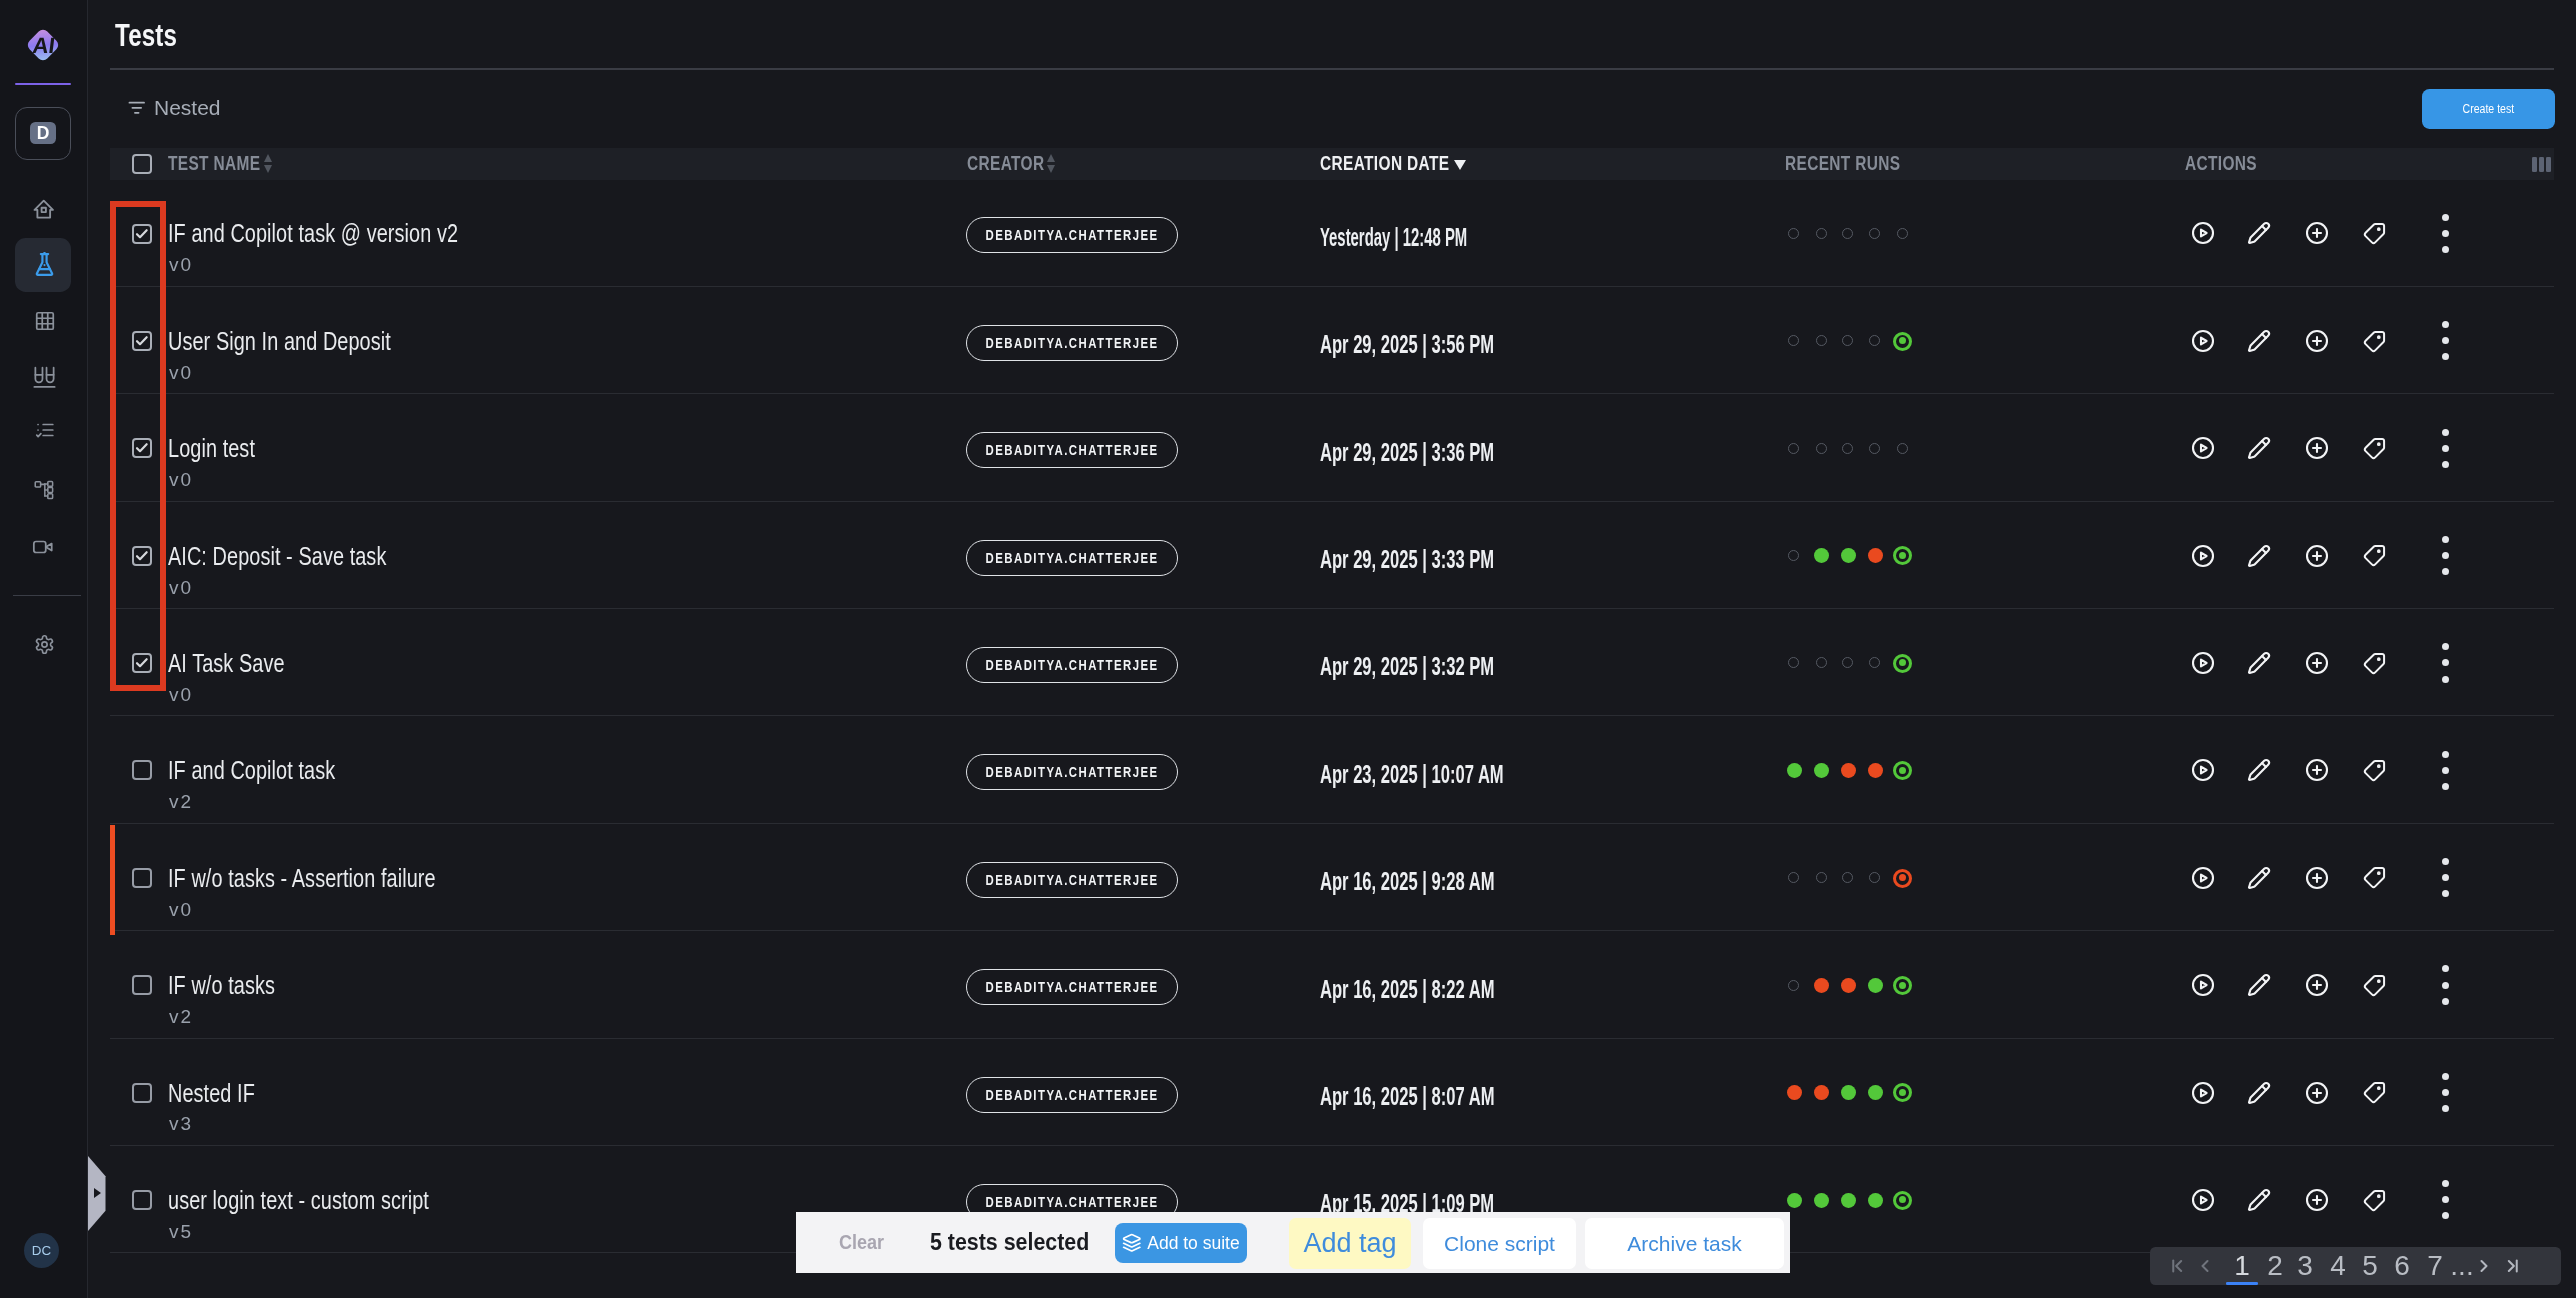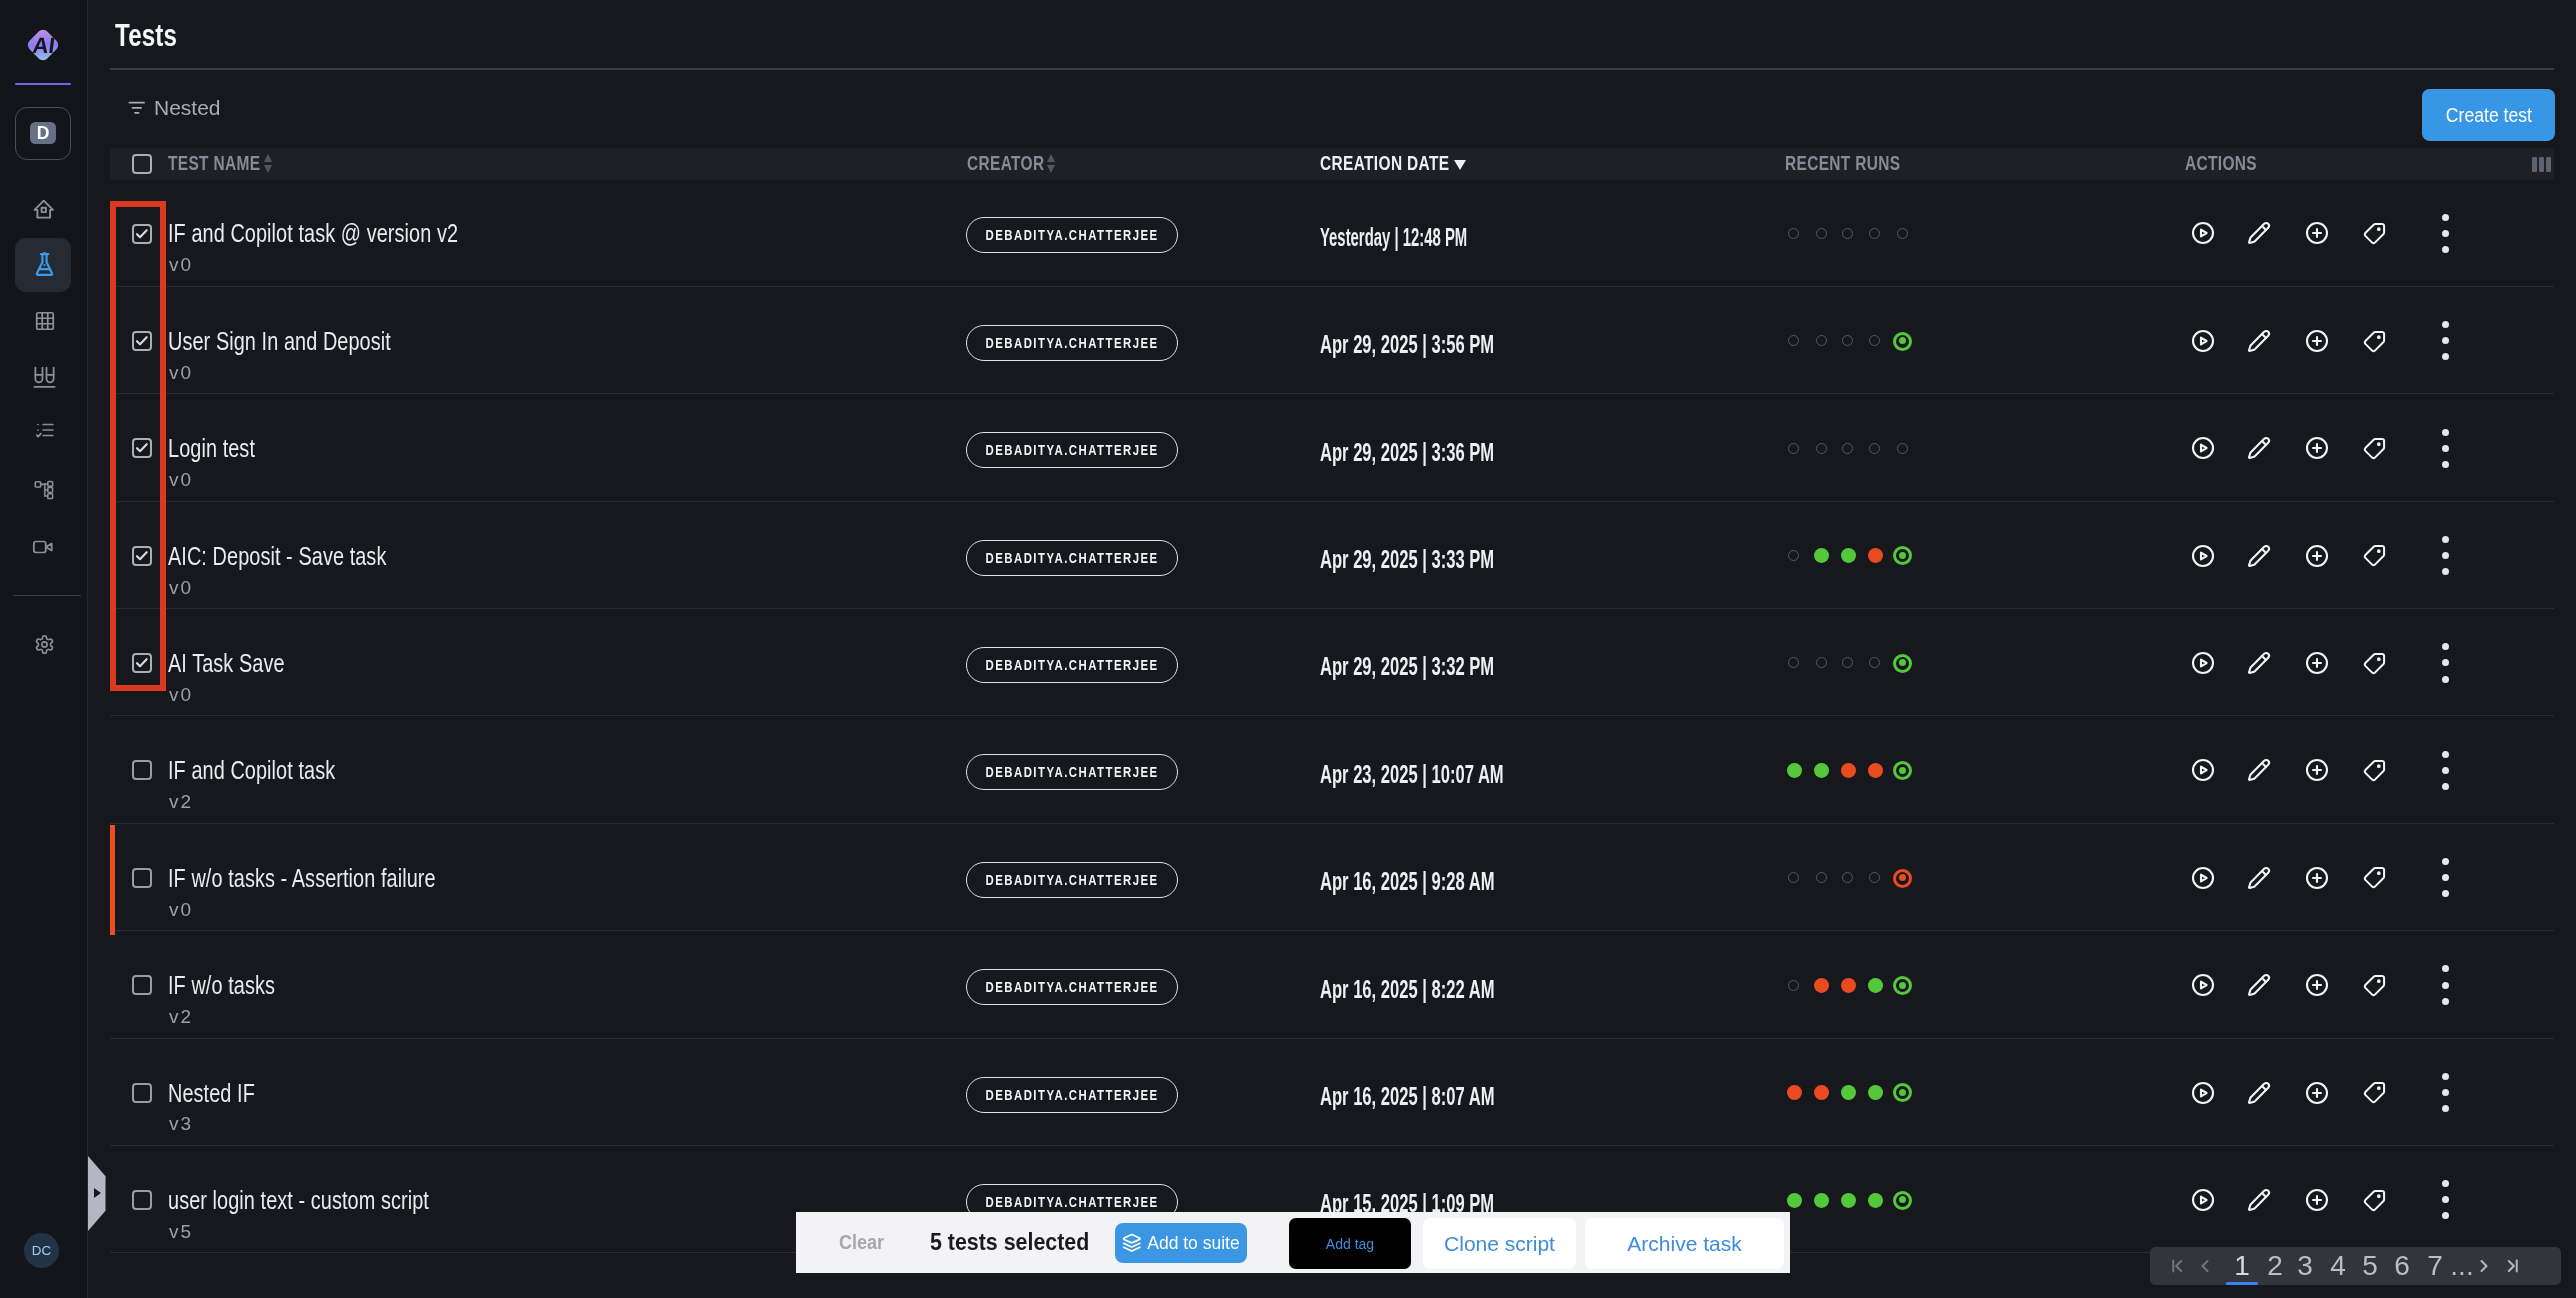--- a/index.html
+++ b/index.html
@@ -91,21 +91,21 @@
     <div class="abs" style="left:88px;top:1156px;width:17.5px;height:75px;background:#b4b6c3;clip-path:polygon(0 0, 100% 27%, 100% 73%, 0 100%);"></div>
     <div class="abs" style="left:94px;top:1188px;width:0;height:0;border-top:5.4px solid transparent;border-bottom:5.4px solid transparent;border-left:7.4px solid #17181d;"></div>
     <div class="abs" style="left:115px;top:20px;color:#f5f6f8;font-size:31px;font-weight:bold;letter-spacing:0.2px;line-height:31px;transform:scaleX(0.78);transform-origin:0 0;">Tests</div>
     <div class="abs " style="left:110px;top:68px;width:2444px;height:2px;background:#3a3c44;"></div>
     <div class="abs" style="left:128px;top:99px;width:17.5px;height:17.5px;"><svg width="17.5" height="17.5" viewBox="0 0 24 24" fill="none" stroke="#a7adb7" stroke-width="2.4" stroke-linecap="round" stroke-linejoin="round" style="">
         <path d="M2 5h20"></path>
         <path d="M6 12h12"></path>
         <path d="M9.5 19h5"></path>
       </svg></div>
     <div class="abs" style="left:154px;top:97px;color:#a7adb7;font-size:21px;line-height:21px;">Nested</div>
-    <div class="abs" style="left:2422px;top:89px;width:133px;height:52px;background:#3796e6;border-radius:7.4px;display:flex;align-items:center;justify-content:center;color:#fff;font-size:20px;">
+    <div class="abs" style="left:2422px;top:89px;width:133px;height:40px;background:#3796e6;border-radius:7.4px;display:flex;align-items:center;justify-content:center;color:#fff;font-size:12px;">
       <span style="display:inline-block;transform:scaleX(0.88);">Create test</span>
     </div>
     <div class="abs " style="left:110px;top:148px;width:2444px;height:32px;background:#1e2026;"></div>
     <div class="abs ckbox" style="left:132px;top:154px;width:20px;height:20px;"></div>
     <div class="abs hlabel" style="left:168px;top:152px;">TEST NAME</div>
     <div class="abs" style="left:264px;top:154px;width:0;height:0;border-left:4.7px solid transparent;border-right:4.7px solid transparent;border-bottom:8px solid #51565f;"></div>
     <div class="abs" style="left:264px;top:165px;width:0;height:0;border-left:4.7px solid transparent;border-right:4.7px solid transparent;border-top:8px solid #51565f;"></div>
     <div class="abs hlabel" style="left:967px;top:152px;">CREATOR</div>
     <div class="abs" style="left:1047px;top:154px;width:0;height:0;border-left:4.7px solid transparent;border-right:4.7px solid transparent;border-bottom:8px solid #51565f;"></div>
     <div class="abs" style="left:1047px;top:165px;width:0;height:0;border-left:4.7px solid transparent;border-right:4.7px solid transparent;border-top:8px solid #51565f;"></div>
@@ -500,21 +500,21 @@
     <div class="abs" style="left:839px;top:1232px;color:#a9a6b1;font-size:20px;font-weight:bold;z-index:41;line-height:20px;transform:scaleX(0.9);transform-origin:0 0;">Clear</div>
     <div class="abs" style="left:930px;top:1231px;color:#1a1b20;font-size:23.5px;font-weight:bold;z-index:41;line-height:23.5px;transform:scaleX(0.91);transform-origin:0 0;">5 tests selected</div>
     <div class="abs" style="left:1115px;top:1223px;width:132px;height:40px;background:#3b96e3;border-radius:8px;z-index:41;display:flex;align-items:center;justify-content:center;gap:5.4px;color:#fff;font-size:17.5px;white-space:nowrap;">
       <svg width="19.5" height="19.5" viewBox="0 0 24 24" fill="none" stroke="#fff" stroke-width="2.1" stroke-linecap="round" stroke-linejoin="round" style="">
         <path d="M12.83 2.18a2 2 0 0 0-1.66 0L2.6 6.08a1 1 0 0 0 0 1.83l8.58 3.91a2 2 0 0 0 1.66 0l8.58-3.9a1 1 0 0 0 0-1.83Z"></path>
         <path d="m22 17.65-9.17 4.16a2 2 0 0 1-1.66 0L2 17.65"></path>
         <path d="m22 12.65-9.17 4.16a2 2 0 0 1-1.66 0L2 12.65"></path>
       </svg>
       <span>Add to suite</span>
     </div>
-    <div class="abs" style="left:1289px;top:1218px;width:122px;height:51px;background:#000000;border-radius:6.7px;z-index:41;display:flex;align-items:center;justify-content:center;color:#3f8cdc;font-size:14px;">Add tag</div>
+    <div class="abs" style="left:1289px;top:1218px;width:122px;height:51px;background:#fef9c3;border-radius:6.7px;z-index:41;display:flex;align-items:center;justify-content:center;color:#3f8cdc;font-size:27px;">Add tag</div>
     <div class="abs" style="left:1423px;top:1218px;width:153px;height:51px;background:#fff;border-radius:6.7px;z-index:41;display:flex;align-items:center;justify-content:center;color:#3f8cdc;font-size:21px;">Clone script</div>
     <div class="abs" style="left:1585px;top:1218px;width:199px;height:51px;background:#fff;border-radius:6.7px;z-index:41;display:flex;align-items:center;justify-content:center;color:#3f8cdc;font-size:21px;">Archive task</div>
     <div class="abs" style="left:2150px;top:1247px;width:411px;height:38px;background:#33353c;border-radius:5.4px;z-index:45;"></div>
     <div class="abs" style="left:2167px;top:1256px;z-index:46;"><svg width="20" height="20" viewBox="0 0 24 24" fill="none" stroke="#70747d" stroke-width="2.4" stroke-linecap="round" stroke-linejoin="round" style="">
         <path d="M17 6l-6 6 6 6"></path>
         <path d="M7.5 5.5v13"></path>
       </svg></div>
     <div class="abs" style="left:2195px;top:1256px;z-index:46;"><svg width="20" height="20" viewBox="0 0 24 24" fill="none" stroke="#70747d" stroke-width="2.4" stroke-linecap="round" stroke-linejoin="round" style="">
         <path d="M15 6 9 12l6 6"></path>
       </svg></div>

